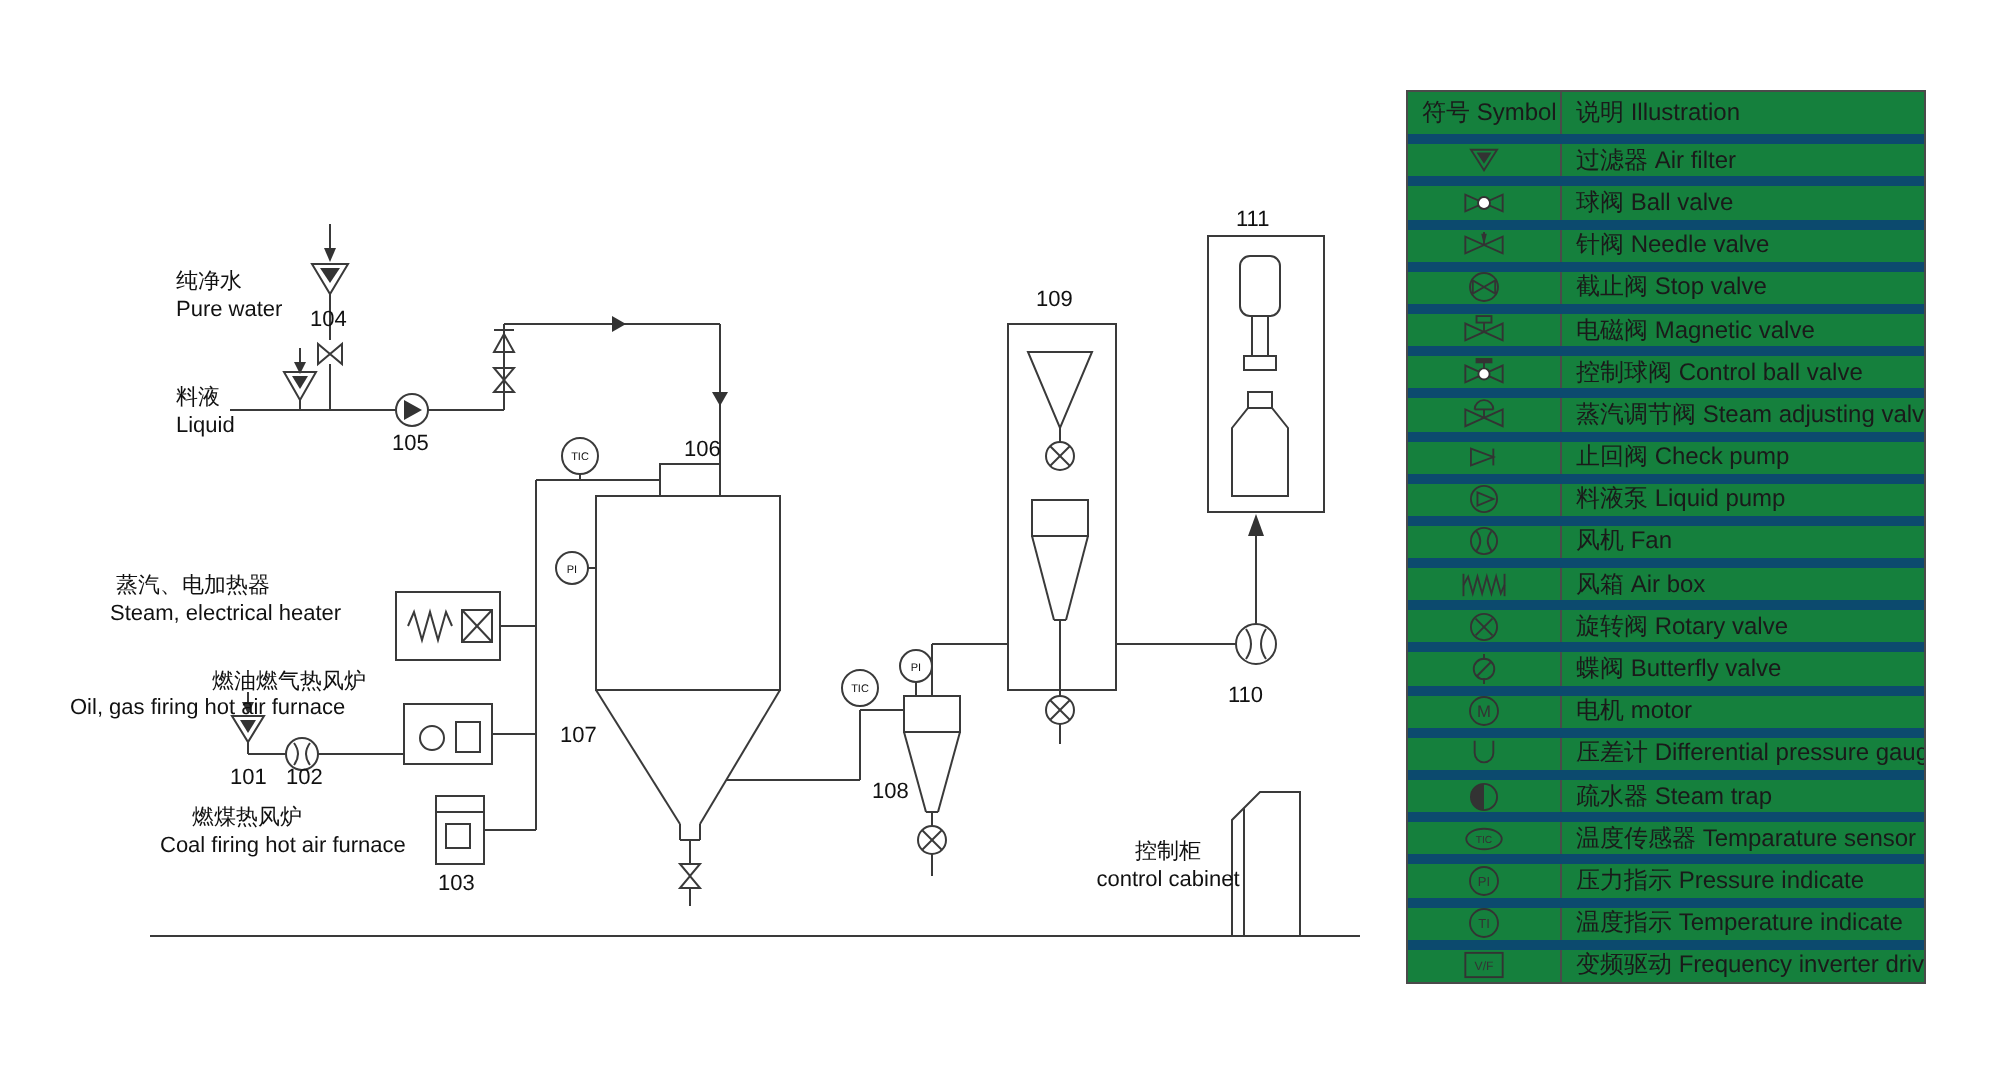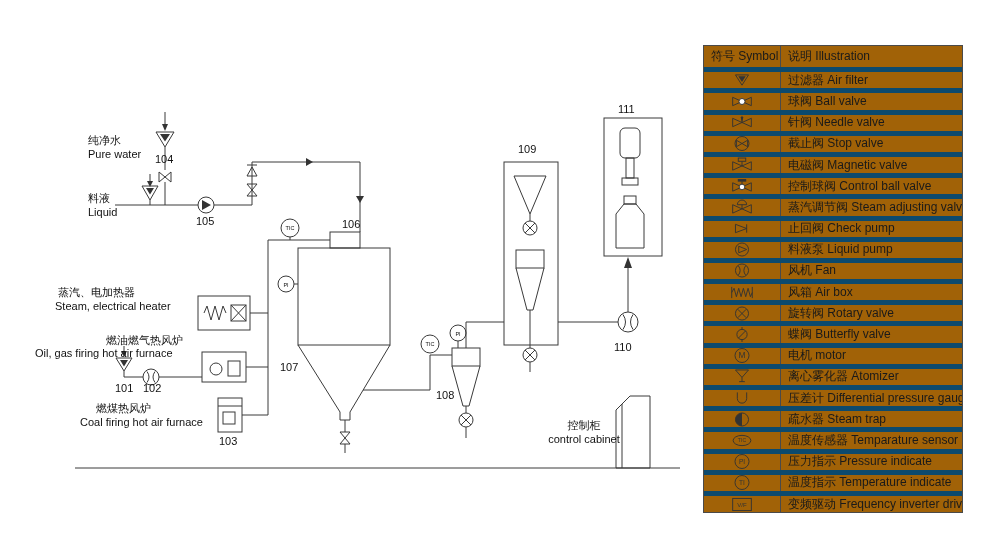--- a/index.html
+++ b/index.html
@@ -3,21 +3,21 @@
 <meta charset="utf-8">
 <style>
   html,body{margin:0;padding:0;background:#fff;}
   .stage{position:relative;width:1000px;height:538px;background:#fff;overflow:hidden;
          font-family:"Liberation Sans","DejaVu Sans",sans-serif;color:#1a1a1a;}
   svg text{font-family:"Liberation Sans","DejaVu Sans",sans-serif;}
   #diagram{position:absolute;left:0;top:0;}
   #diagram .lbl{font-size:11px;}
   #diagram .num{font-size:11px;}
   #diagram .ins{font-size:5.5px;}
-  .legend{position:absolute;left:703px;top:45px;width:258px;border:1px solid #4a4a4a;background:#a16207;}
+  .legend{position:absolute;left:703px;top:45px;width:258px;border:1px solid #4a4a4a;background:#15803d;}
   .lrow{display:flex;align-items:stretch;height:21.2px;box-sizing:border-box;border-top:5px solid #0c4a6e;}
   .lrow:first-child{border-top:none;}
   .lsym{width:77px;box-sizing:border-box;border-right:1px solid #4a4a4a;display:flex;align-items:center;justify-content:center;}
   .ltxt{flex:1;display:flex;align-items:center;padding-left:7px;font-size:12px;white-space:nowrap;overflow:hidden;text-align:center;}
   .lhead .lsym{justify-content:flex-start;padding-left:7px;font-size:12px;}
   .lhead .ltxt,.lhead .lsym{font-size:12px;}
 </style>
 </head>
 <body>
 
@@ -426,32 +426,20 @@
         <svg width="28" height="17" viewBox="0 0 30 18">
             <g stroke="#333" fill="none">
           <circle cx="15" cy="9" r="7.5"></circle>
           <text x="15" y="12" text-anchor="middle" font-size="9" fill="#333" stroke="none">M</text>
         </g>
           </svg>
         </div>
       <div class="ltxt">电机 motor</div>
     </div>
 
-    <div class="lrow">
-      <div class="lsym">
-        <svg width="28" height="17" viewBox="0 0 30 18">
-            <g stroke="#333" fill="none">
-          <polygon points="8,2 22,2 15,10"></polygon>
-              <line x1="15" y1="10" x2="15" y2="14.5"></line>
-              <line x1="12" y1="14.5" x2="18" y2="14.5"></line>
-        </g>
-          </svg>
-        </div>
-      <div class="ltxt">离心雾化器 Atomizer</div>
-    </div>
 
     <div class="lrow">
       <div class="lsym">
         <svg width="28" height="17" viewBox="0 0 30 18">
             <g stroke="#333" fill="none">
           <path d="M10,2.5 V9 A5,5 0 0 0 20,9 V2.5"></path>
         </g>
           </svg>
         </div>
       <div class="ltxt">压差计 Differential pressure gauge</div>

